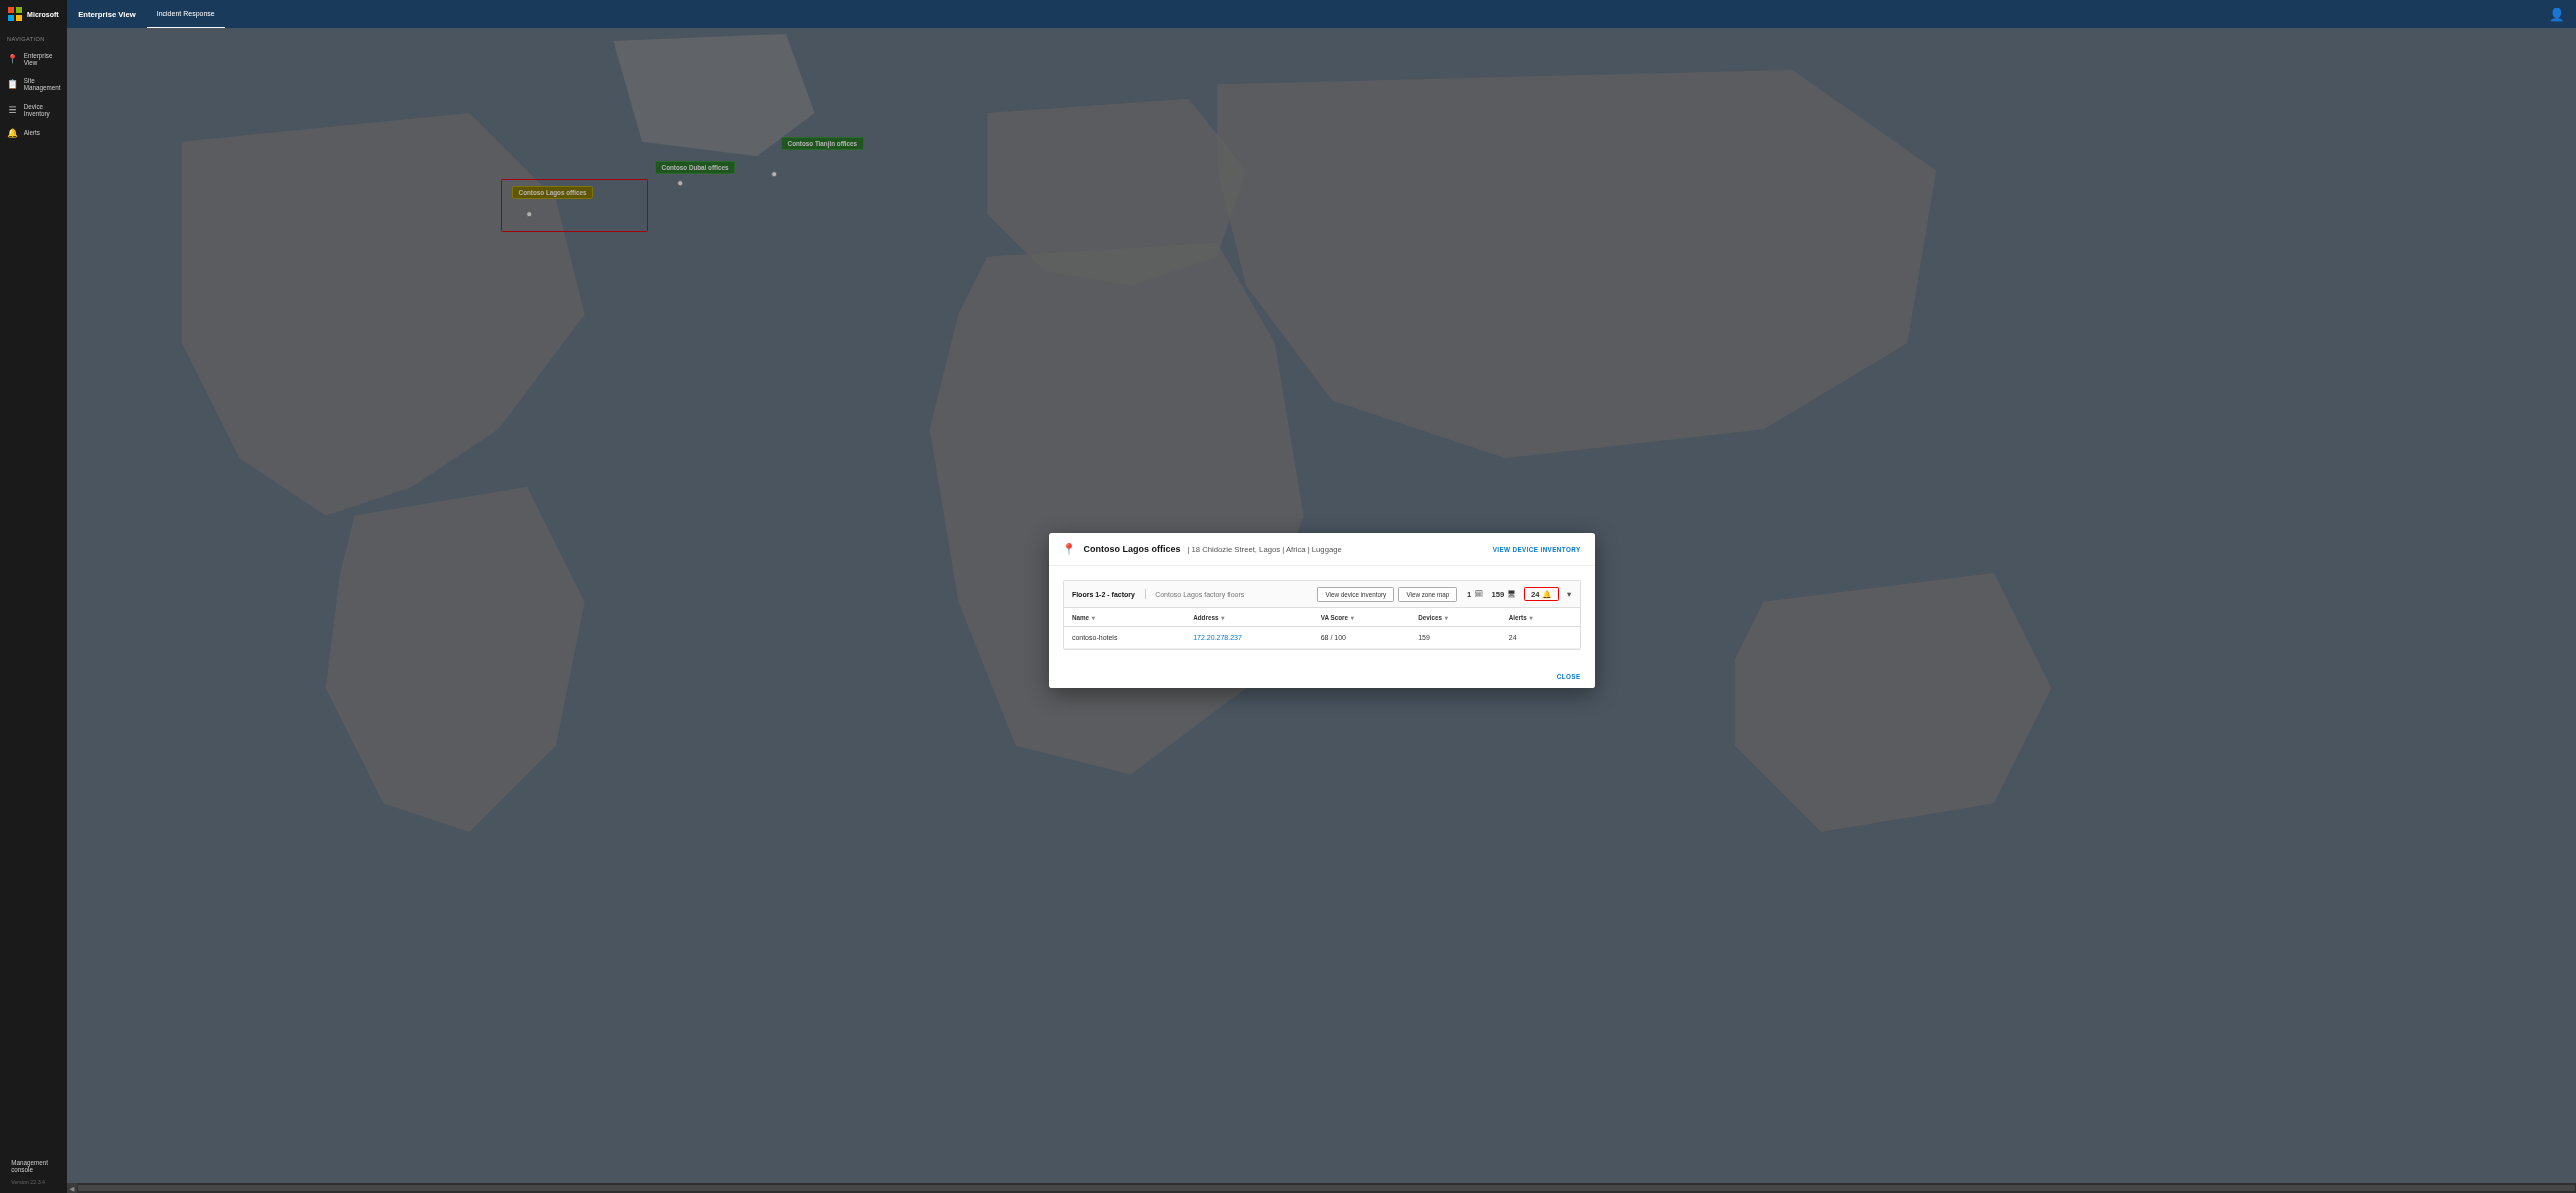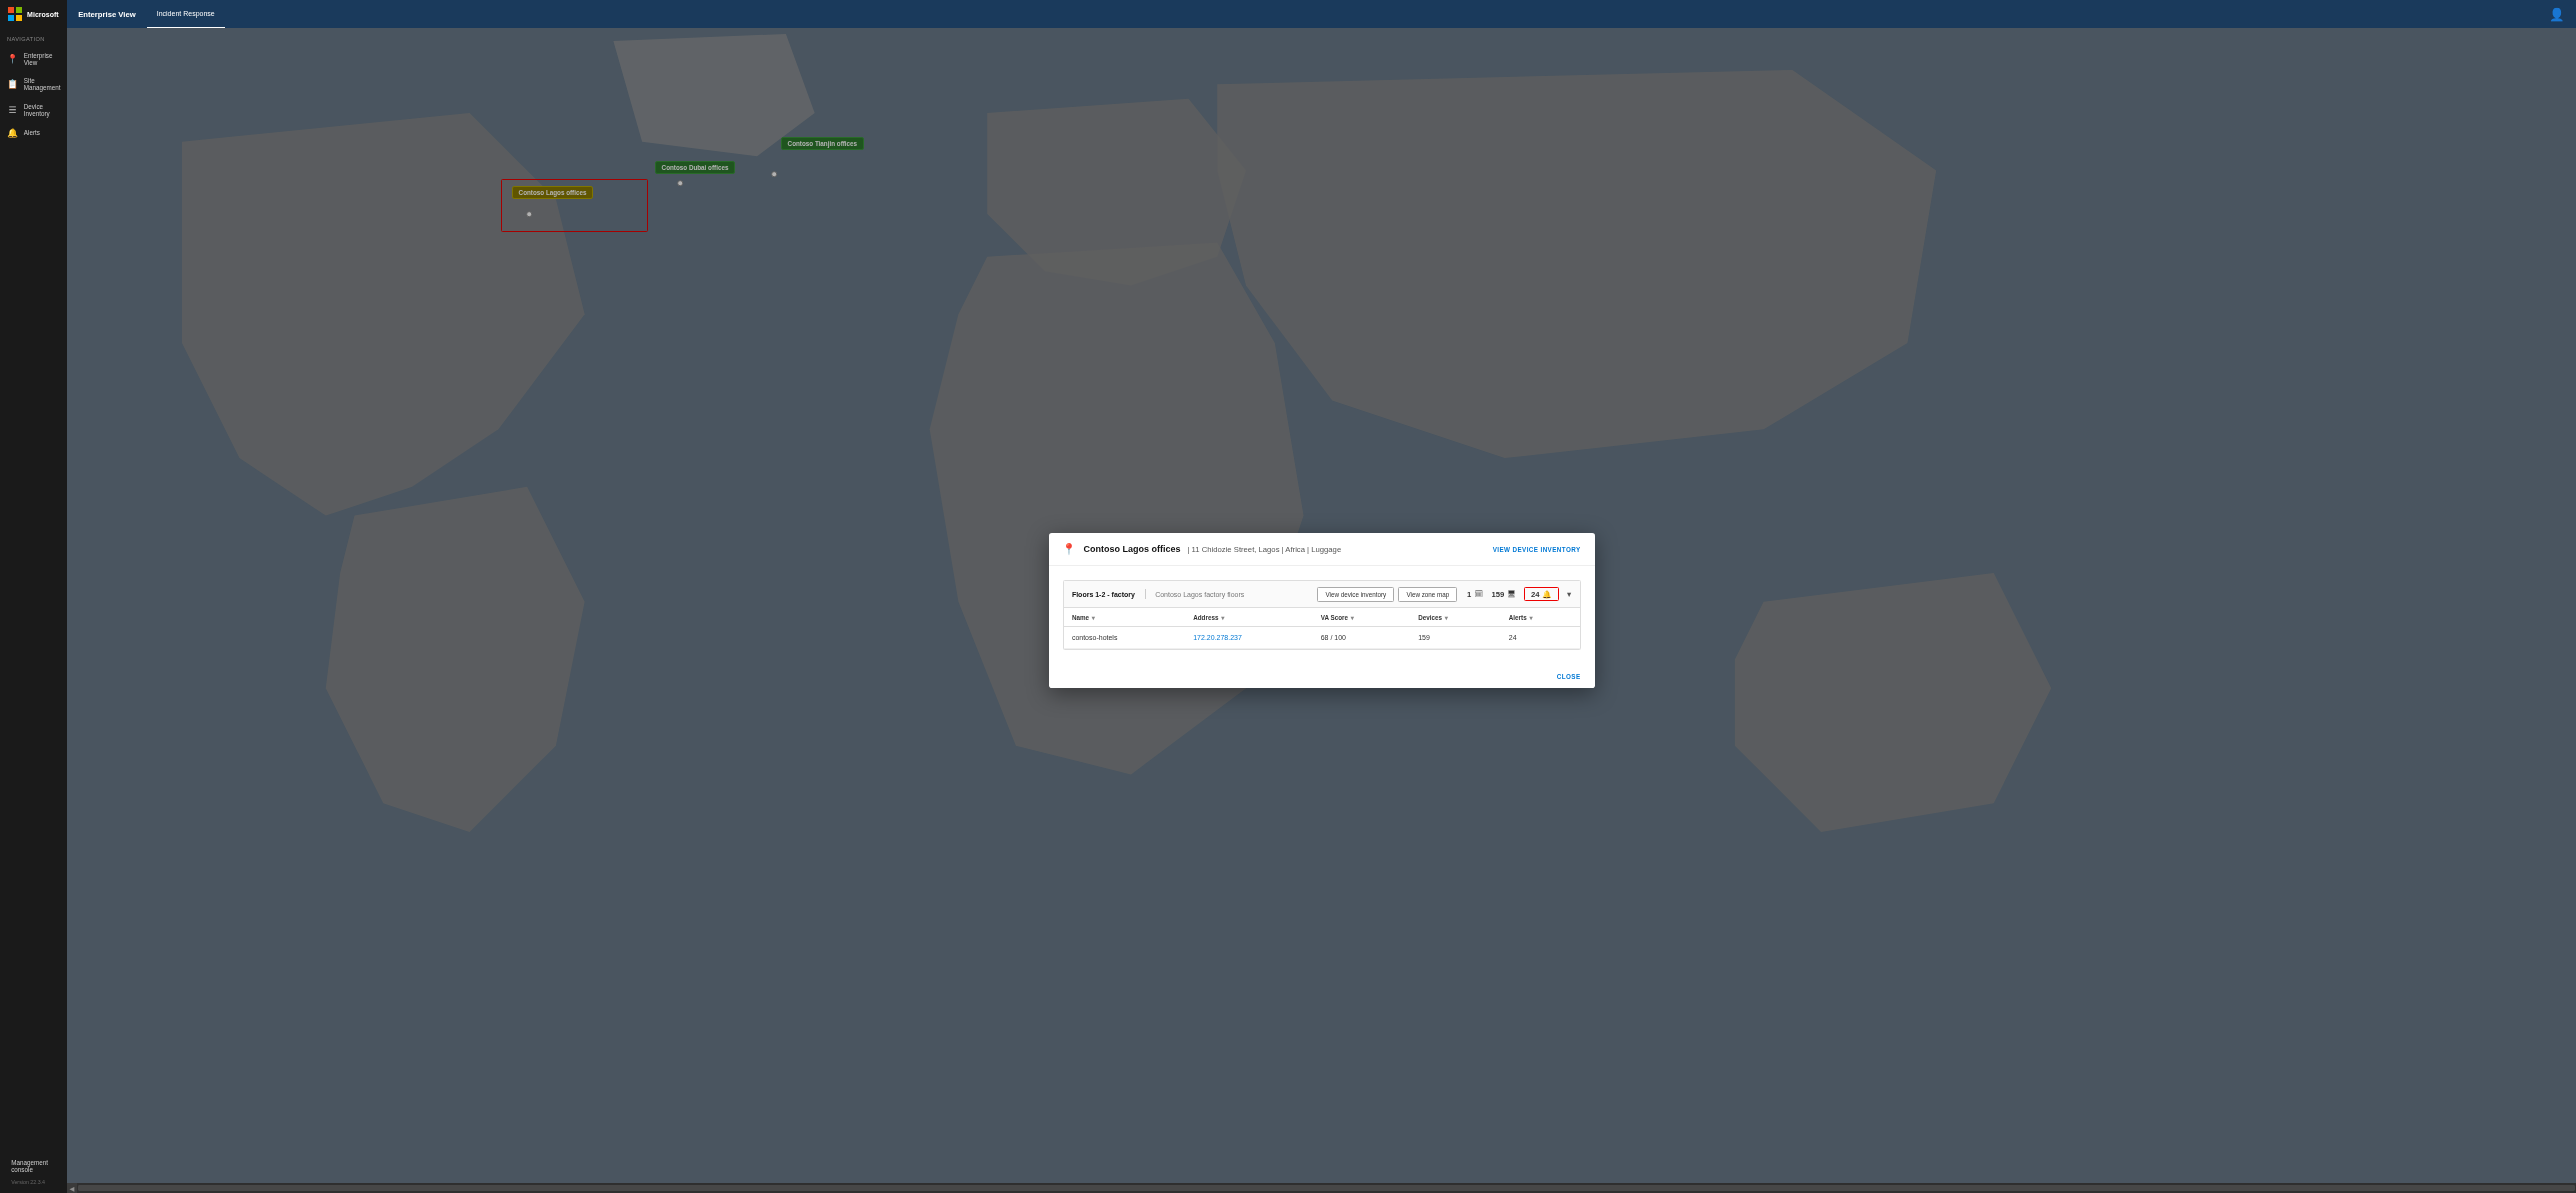--- a/index.html
+++ b/index.html
@@ -412,21 +412,21 @@
 
     
     <div class="modal-overlay">
       <div class="modal">
 
         <div class="modal-header">
           <div class="modal-header-left">
             <span class="modal-location-icon">📍</span>
             <span class="modal-title-main">Contoso Lagos offices</span>
             <span class="modal-title-sub">
-              | <span>11 Chidozie Street, Lagos | Africa | Luggage</span>
+              | <span>18 Chidozie Street, Lagos | Africa | Luggage</span>
             </span>
           </div>
           <button class="modal-view-inventory-btn">VIEW DEVICE INVENTORY</button>
         </div>
 
         <div class="modal-body">
           <div class="floors-section">
 
             <div class="floors-header">
               <span class="floors-title">Floors 1-2 - factory</span>

